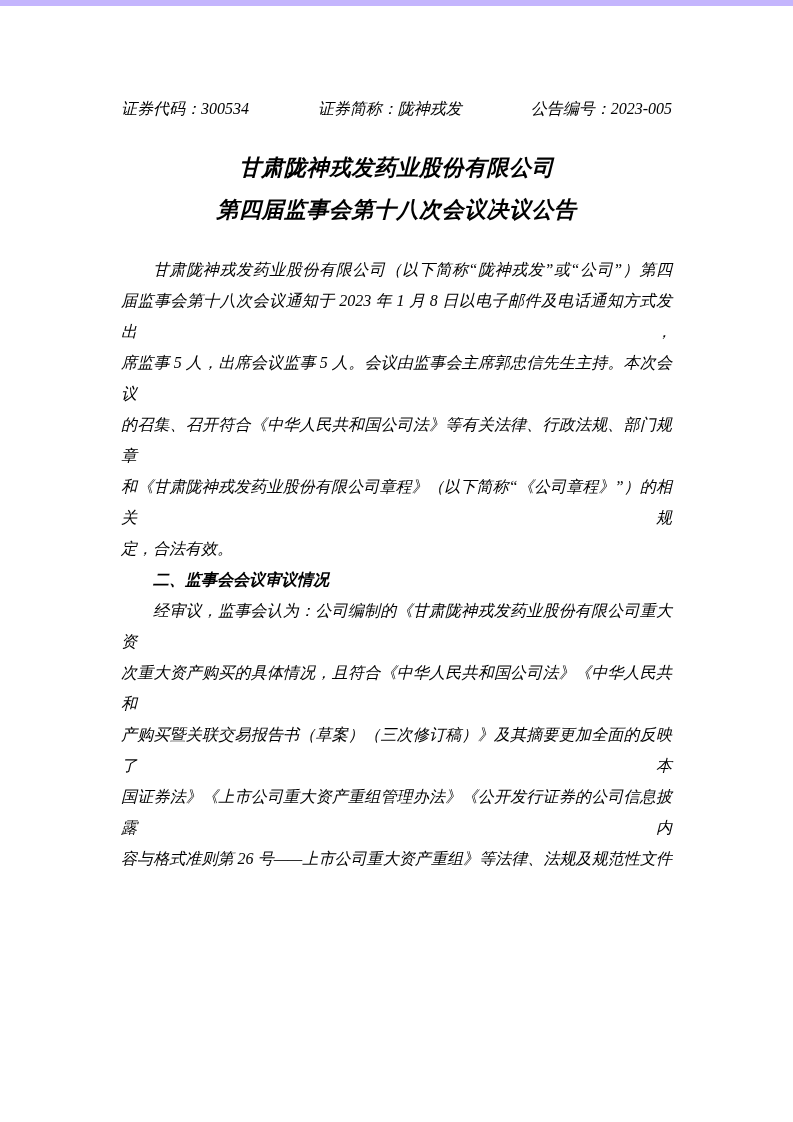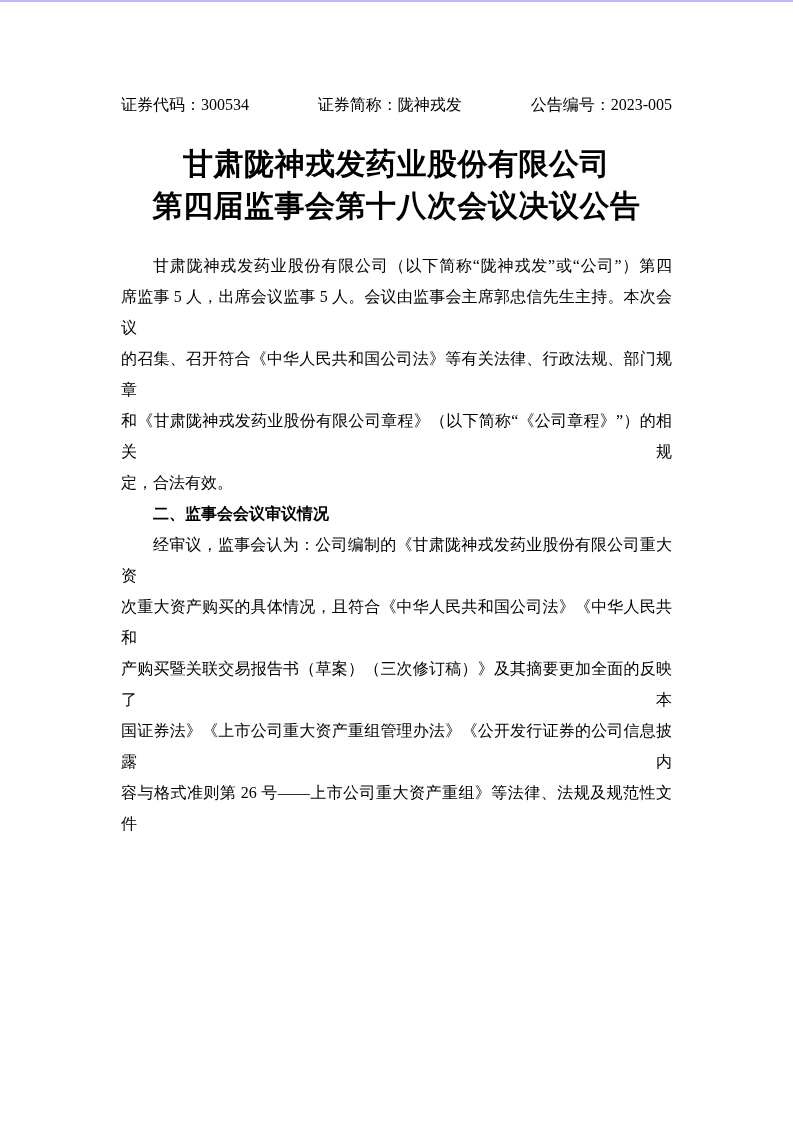--- a/index.html
+++ b/index.html
@@ -10,35 +10,36 @@
   .page {
     position: relative;
     width: 793px;
     height: 1122px;
     box-sizing: border-box;
     padding: 95px 121px 0 121px;
     background: #ffffff;
     color: #000000;
     font-family: "Liberation Serif", "DejaVu Serif", serif;
     overflow: hidden;
-    border-top: 2px solid #c4b5fd;
+    border-top: 6px solid #c4b5fd;
+    font-style: italic;
   }
   .header-row {
     display: flex;
     justify-content: space-between;
     align-items: baseline;
     font-size: 16px;
     line-height: 16px;
     white-space: nowrap;
   }
   .doc-title {
     margin: 12px;
     text-align: center;
     font-weight: bold;
-    font-size: 30px;
+    font-size: 22px;
     line-height: 24px;
     letter-spacing: 0.5px;
   }
   .doc-title.first { margin-top: 39px; }
   .doc-title.second { margin-top: 18px; }
   .doc-body {
     margin-top: 32px;
   }
   .para {
     margin: 0;
@@ -65,20 +66,21 @@
     <span data-name="stock-abbreviation">证券简称：陇神戎发</span>
     <span data-name="announcement-number">公告编号：2023-005</span>
   </div>
 
   <div class="doc-title first" data-name="company-title">甘肃陇神戎发药业股份有限公司</div>
   <div class="doc-title second" data-name="resolution-title">第四届监事会第十八次会议决议公告</div>
 
   <div class="doc-body" data-name="document-body">
       <div class="para" data-name="section-1-body">
         <div class="line indent" data-name="text-line">甘肃陇神戎发药业股份有限公司（以下简称“陇神戎发”或“公司”）第四</div>
+        <div class="line" data-name="text-line">届监事会第十八次会议通知于 2023 年 1 月 8 日以电子邮件及电话通知方式发出，</div>
         <div class="line" data-name="text-line">席监事 5 人，出席会议监事 5 人。会议由监事会主席郭忠信先生主持。本次会议</div>
         <div class="line" data-name="text-line">的召集、召开符合《中华人民共和国公司法》等有关法律、行政法规、部门规章</div>
         <div class="line" data-name="text-line">和《甘肃陇神戎发药业股份有限公司章程》（以下简称“《公司章程》”）的相关规</div>
         <div class="line final" data-name="text-line">定，合法有效。</div>
       </div>
       <div class="para bold" data-name="section-2-heading">
         <div class="line indent final" data-name="text-line">二、监事会会议审议情况</div>
       </div>
       <div class="para" data-name="item-1-review-opinion">
         <div class="line indent" data-name="text-line">经审议，监事会认为：公司编制的《甘肃陇神戎发药业股份有限公司重大资</div>

